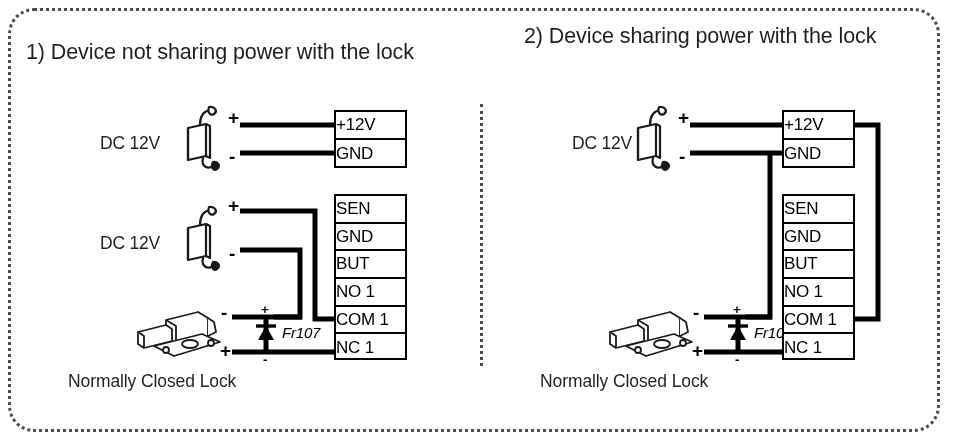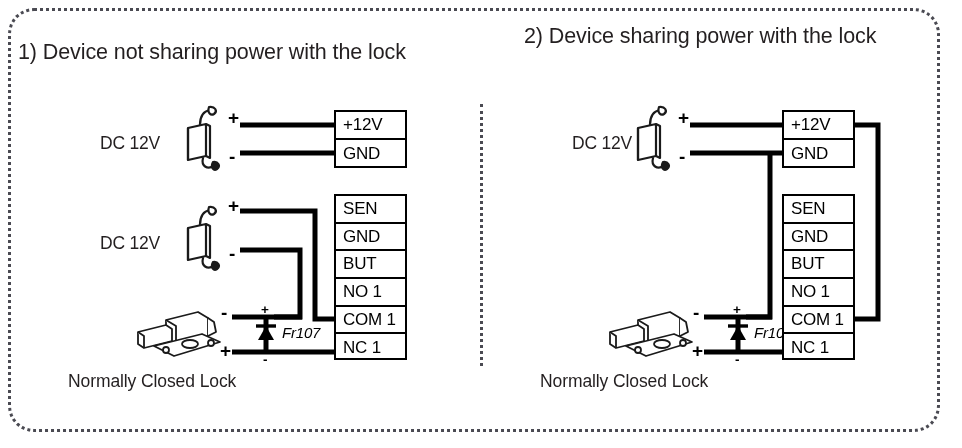--- a/index.html
+++ b/index.html
@@ -10,39 +10,39 @@
     border:3px dotted #4a4a52;border-radius:26px;box-sizing:border-box;
   }
   .divider{
     position:absolute;left:480px;top:104px;width:0;height:262px;
     border-left:3px dotted #4a4a52;
   }
   .panel-title{
     position:absolute;font-size:21.5px;font-weight:400;color:#231f20;
     white-space:nowrap;letter-spacing:-0.1px;
   }
-  #title-1{left:18px;top:40px;}
+  #title-1{left:26px;top:40px;}
   #title-2{left:524px;top:24px;}
   .caption{
     position:absolute;font-size:17.5px;color:#231f20;white-space:nowrap;
     letter-spacing:-0.1px;
   }
   #cap-1{left:68px;top:371px;}
   #cap-2{left:540px;top:371px;}
   .psu-label{
     position:absolute;font-size:17.5px;color:#231f20;white-space:nowrap;
     letter-spacing:-0.2px;
   }
   #psu-lbl-1{left:100px;top:133px;}
   #psu-lbl-2{left:100px;top:233px;}
   #psu-lbl-3{left:572px;top:133px;}
   .term-block{position:absolute;border:2.4px solid #000;box-sizing:border-box;background:#fff;}
   .term-row{
     box-sizing:border-box;display:flex;align-items:center;
-    padding-left:7px;font-size:17px;color:#000;letter-spacing:-0.2px;
+    font-size:17px;color:#000;letter-spacing:-0.2px;
     border-bottom:2.4px solid #000;
   }
   .term-row:last-child{border-bottom:none;}
   .sign{
     position:absolute;font-size:19px;font-weight:700;color:#000;line-height:1;
   }
   .diode-label{
     position:absolute;font-size:15px;color:#000;letter-spacing:-0.2px;white-space:nowrap;font-style:italic;
   }
   .micro-sign{position:absolute;font-size:13.5px;font-weight:700;color:#000;line-height:1;}

